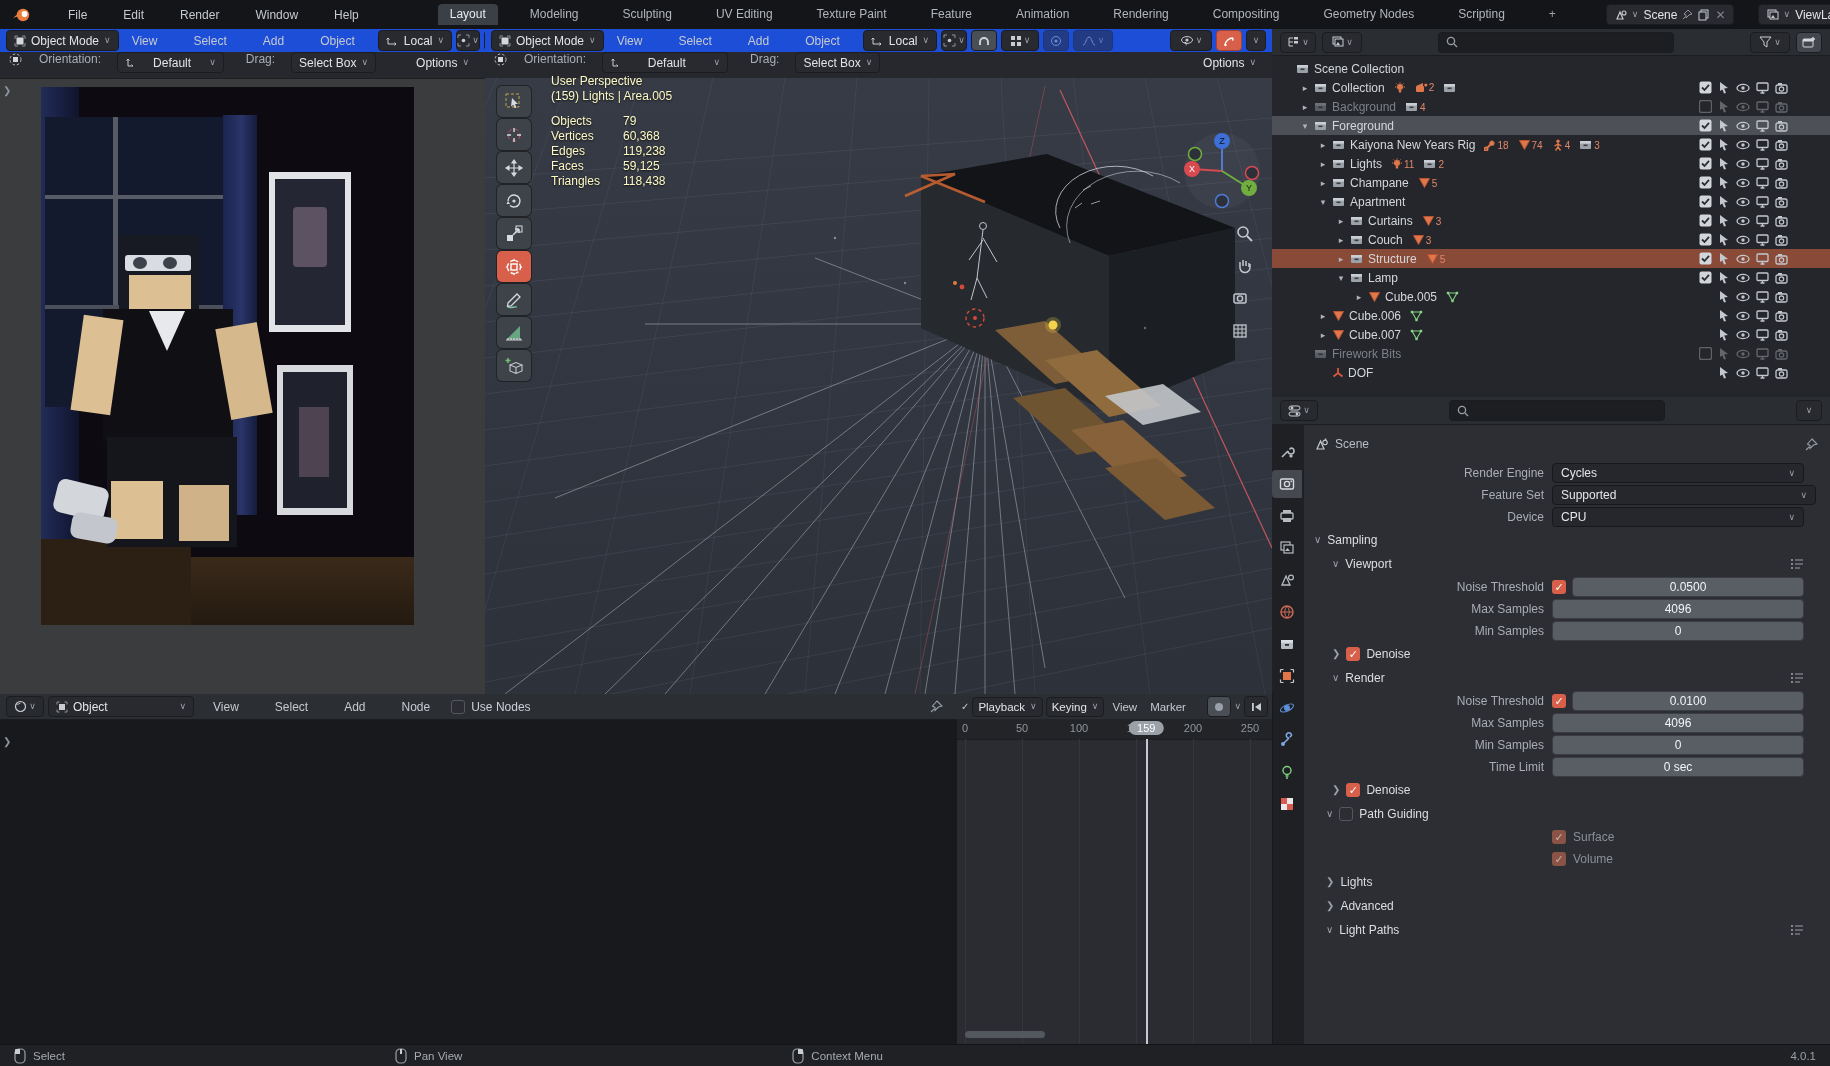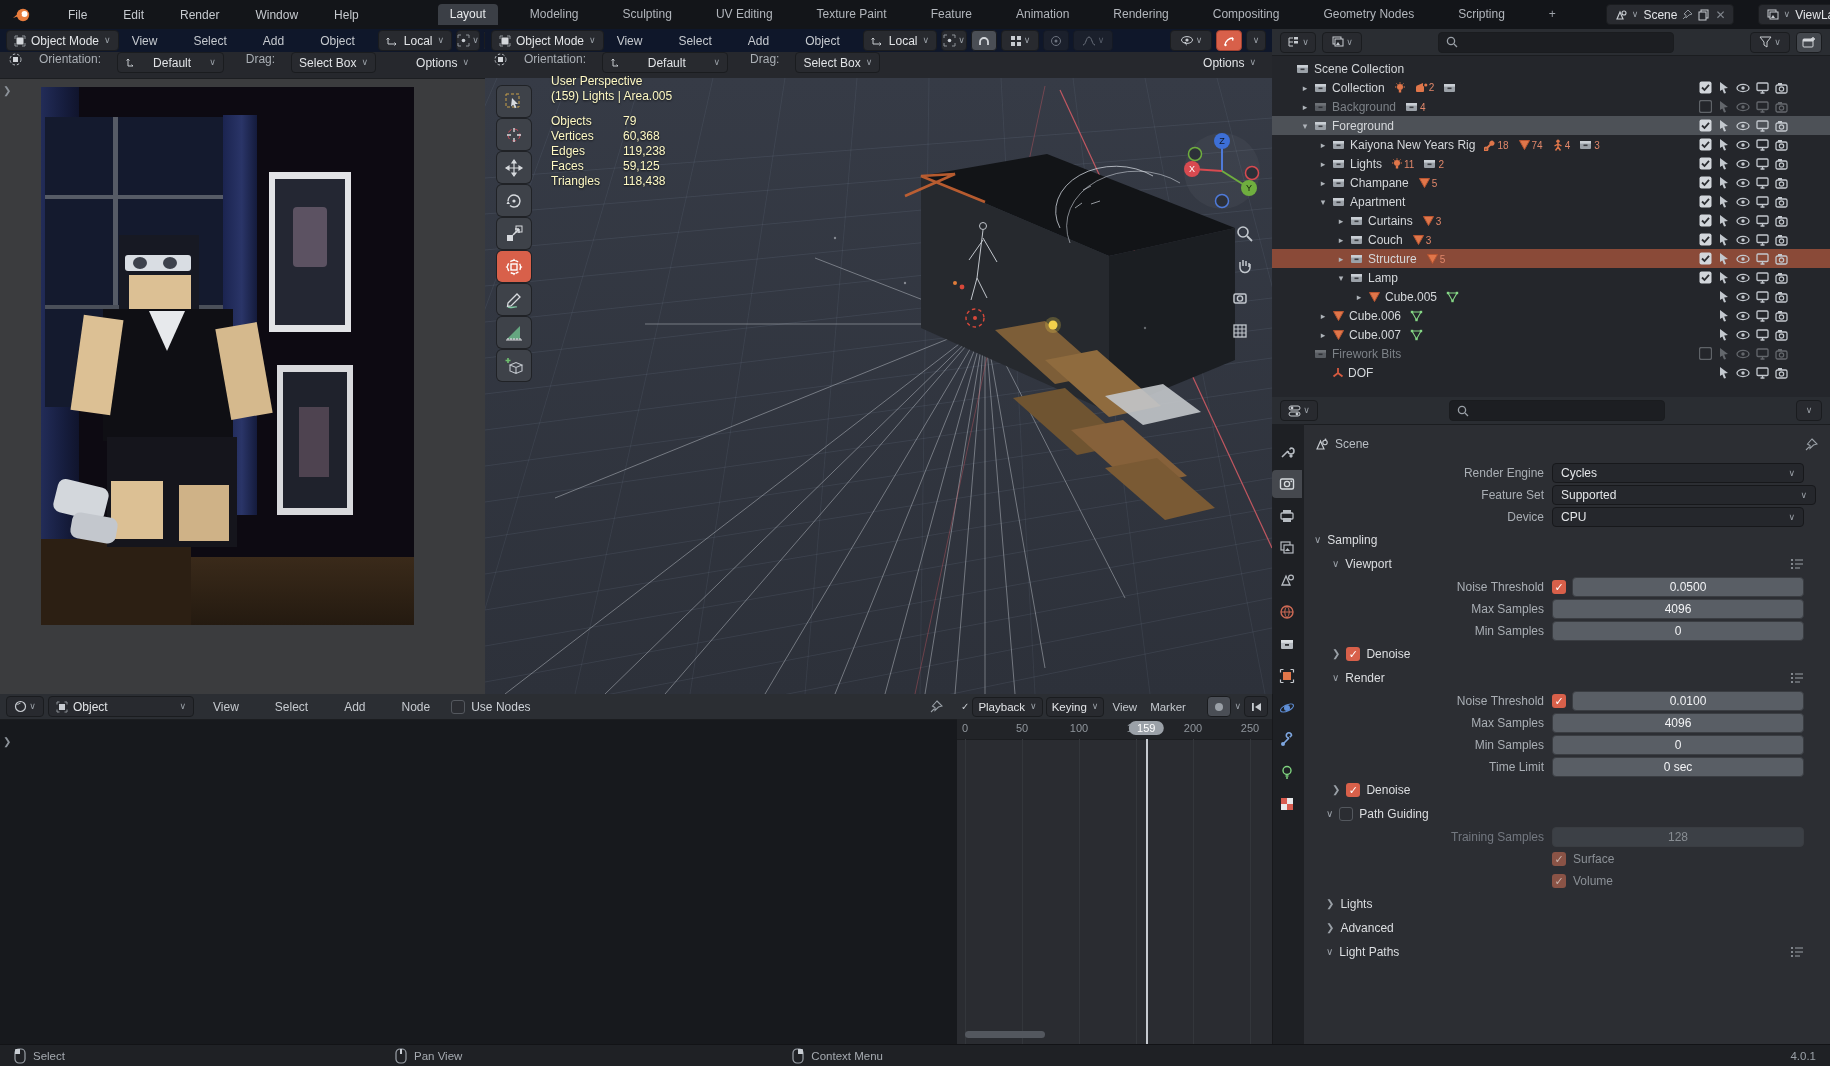--- a/index.html
+++ b/index.html
@@ -9,21 +9,21 @@
   .panel{position:absolute;overflow:hidden;}
   .flex{display:flex;align-items:center;gap:18px;}
   .menu-item{padding:0 9px;color:#c6cacf;white-space:nowrap;cursor:default;}
   .tab{padding:3px 12px 4px;color:#b2b6bc;border-radius:4px 4px 0 0;margin-right:2px;white-space:nowrap;}
   .tab.active{background:#3b3f46;color:#e8eaec;}
   .ctrl{background:#282a2f;border:1px solid #1a1c1f;border-radius:4px;height:19px;
         display:inline-flex;align-items:center;gap:5px;padding:0 7px;color:#e2e4e7;white-space:nowrap;}
   .ctrl .chev,.chev{font-size:9px;color:#9aa0a7;line-height:1;}
   .iconbtn{width:24px;height:19px;background:#282a2f;border:1px solid #1a1c1f;border-radius:4px;
            display:inline-flex;align-items:center;justify-content:center;}
-  .hdr1{position:absolute;left:0;right:0;top:0;height:23px;background:#0f172a;display:flex;align-items:center;padding:0 6px;gap:4px;}
+  .hdr1{position:absolute;left:0;right:0;top:0;height:23px;background:#1d4ed8;display:flex;align-items:center;padding:0 6px;gap:4px;}
   .hdr2{position:absolute;left:0;right:0;top:23px;height:26px;background:#26282d;display:flex;align-items:flex-start;padding:0 8px;gap:16px;border-bottom:1px solid #1c1e21;}
   .toolbtn{width:34px;height:31px;background:#3e4249;border-radius:5px;margin:1px 0;
            display:flex;align-items:center;justify-content:center;box-shadow:0 0 0 1px #202226;}
   .toolbtn.active{background:#d8604a;}
   .outl-row{position:relative;height:19px;display:flex;align-items:center;gap:4px;padding-right:42px;}
   .outl-row .lbl{color:#d4d7da;white-space:nowrap;}
   .outl-row.muted .lbl{color:#7c8187;}
   .outl-row .spacer{flex:1;}
   .tree-arrow{width:10px;font-size:9px;color:#aeb3b9;text-align:center;flex:0 0 10px;}
   .badge{display:inline-flex;align-items:flex-end;gap:0;margin-left:5px;}
@@ -1587,24 +1587,20 @@
             <span class="chev" style="font-size: 10px;">❯</span>
             <span class="cbx">✓</span>
             <span class="sec-title">Denoise</span>
           </div>
           <div class="subhdr" style="padding-left: 12px;">
             <span class="chev" style="font-size: 10px;">∨</span>
             <span class="cbx off"></span>
             <span class="sec-title">Path Guiding</span>
           </div>
           <div class="prop-row">
-            <span class="prop-label" style="color: rgb(115, 120, 128);">Training Samples</span>
-            <span class="slider disabled" style="flex: 1 1 0%; margin-right: 14px;">128</span>
-          </div>
-          <div class="prop-row">
             <span class="prop-label"></span>
             <span class="cbx mutedc">✓</span>
             <span style="margin-left: 7px; color: rgb(139, 144, 150);">Surface</span>
           </div>
           <div class="prop-row">
             <span class="prop-label"></span>
             <span class="cbx mutedc">✓</span>
             <span style="margin-left: 7px; color: rgb(139, 144, 150);">Volume</span>
           </div>
           <div class="subhdr" style="padding-left: 12px;">

